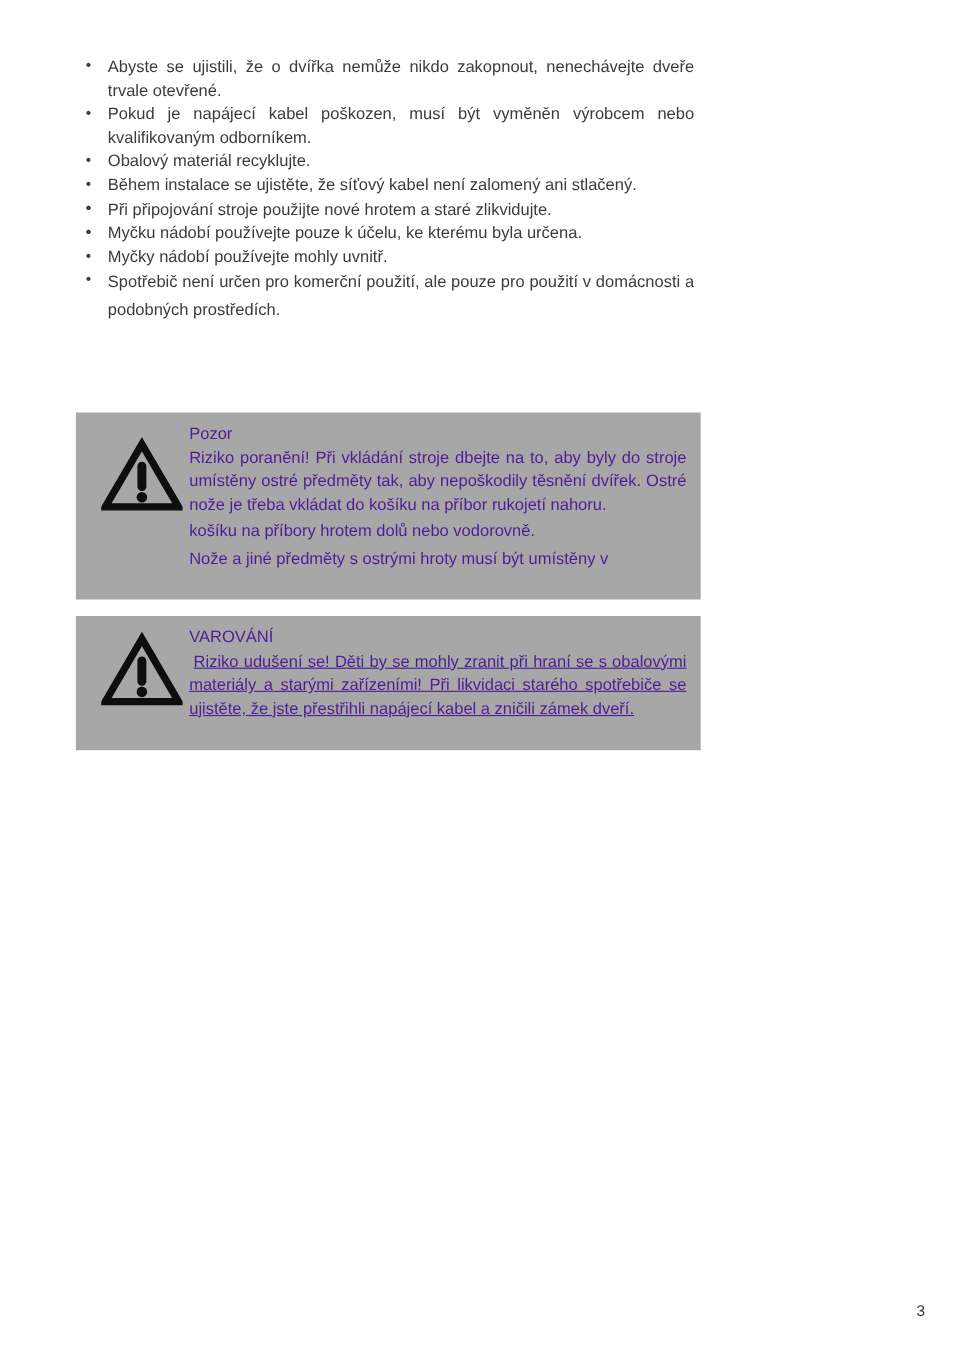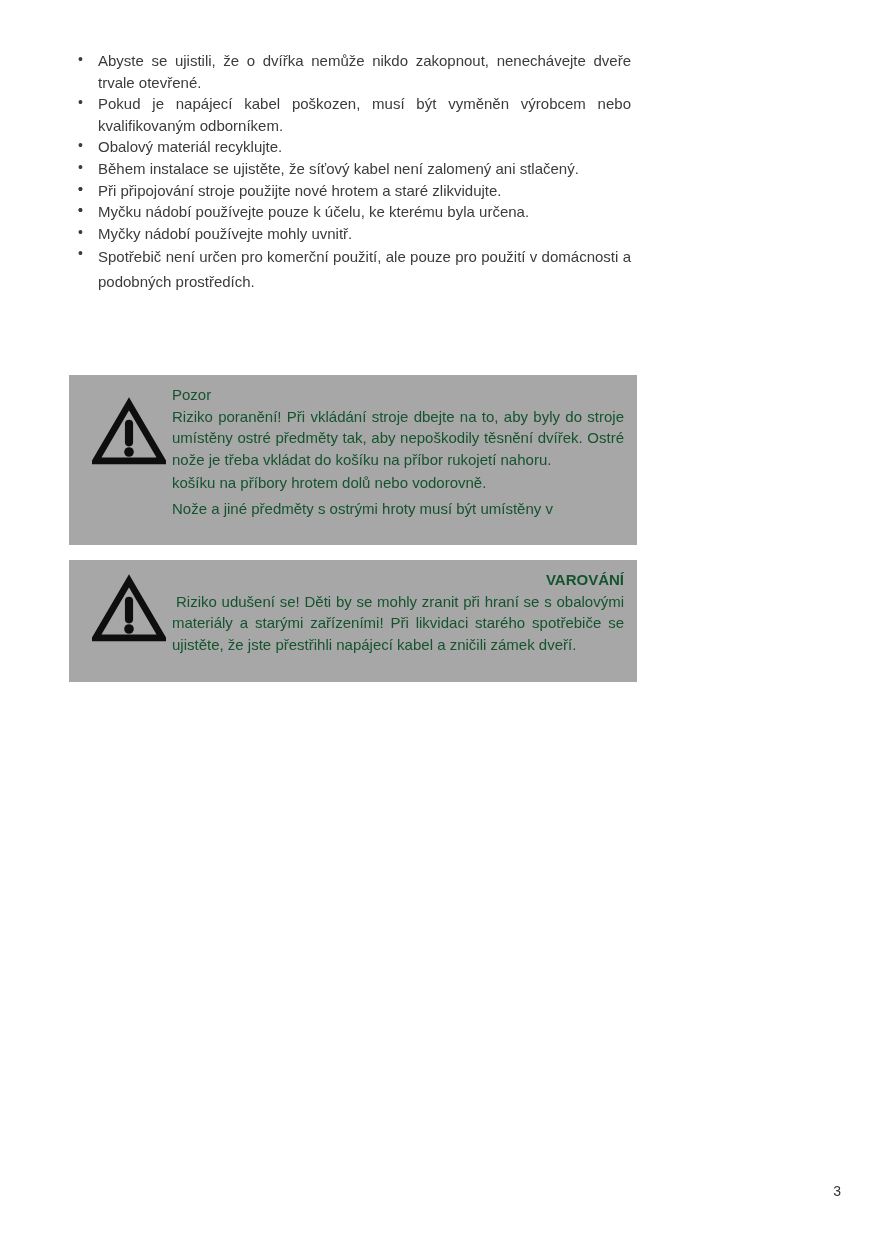--- a/index.html
+++ b/index.html
@@ -66,26 +66,26 @@
   .warnbox.second .warn-icon { top: 14px; }
   .warn-icon svg { width: 100%; height: 100%; display: block; }
 
   .warn-text {
     position: absolute;
     left: 103px;
     top: 9px;
     width: 452px;
     font-size: 15px;
     line-height: 21.6px;
-    color: #14532d;
+    color: #4c1d95;
   }
   .warn-title { }
-  .warnbox.second .warn-title { font-weight: bold; text-align: right; }
+  .warnbox.second .warn-title { font-weight: normal; }
   .warn-para { text-align: justify; }
-  .warnbox.second .warn-para { text-indent: 4px; }
+  .warnbox.second .warn-para { text-indent: 4px; text-decoration: underline; }
   .warn-line { line-height: 25.5px; }
 
   
   .page-number {
     position: absolute;
     right: 34px;
     top: 1183px;
     font-size: 14px;
     color: #333333;
   }

